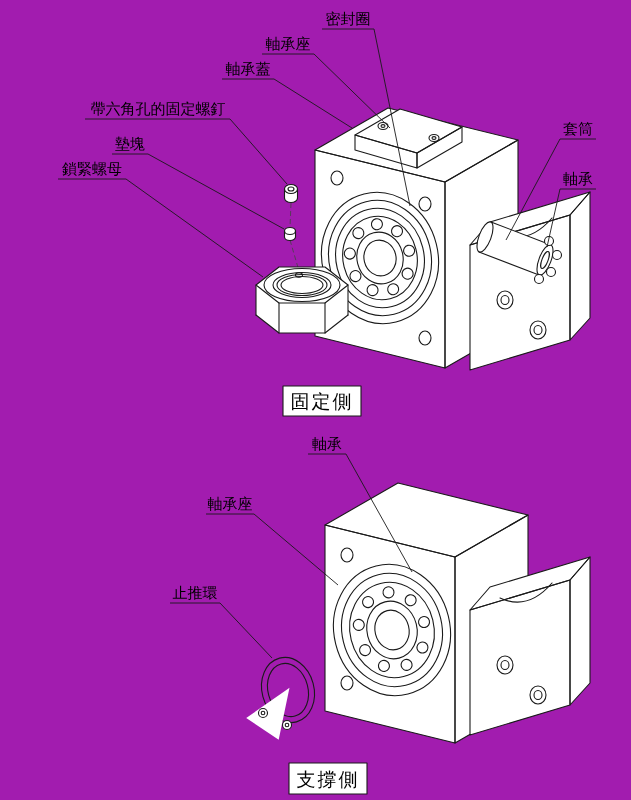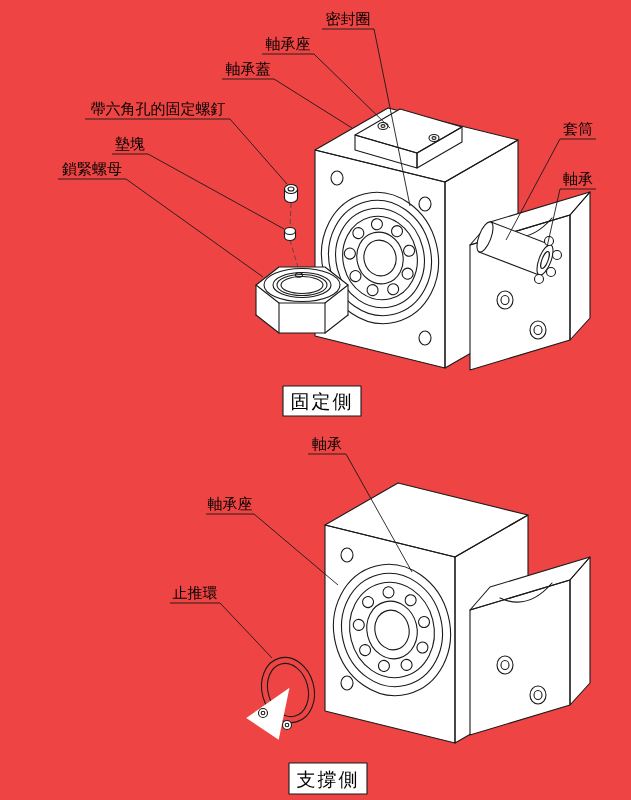--- a/index.html
+++ b/index.html
@@ -1,19 +1,19 @@
 <!DOCTYPE html>
 <html><head>
 <meta charset="utf-8">
 <style>
   html,body{margin:0;padding:0;background:#ffffff;}
   .stage{
     position:relative;
     width:631px;height:800px;
-    background:#ef4444;
+    background:#a21caf;
     font-family:"DejaVu Serif", serif;
     overflow:hidden;
   }
   svg{position:absolute;left:0;top:0;}
   .part{stroke:#1a1a1a;stroke-width:1.1;fill:none;stroke-linejoin:round;stroke-linecap:round;}
   .fill{fill:#ffffff;}
   .thin{stroke:#1a1a1a;stroke-width:0.9;fill:none;}
   .axis{stroke:#444;stroke-width:0.8;fill:none;stroke-dasharray:5 3;}
   .erase{fill:#ffffff;stroke:#ffffff;stroke-width:2;}
   text.label{font:15px "DejaVu Serif", serif;fill:#000;}

